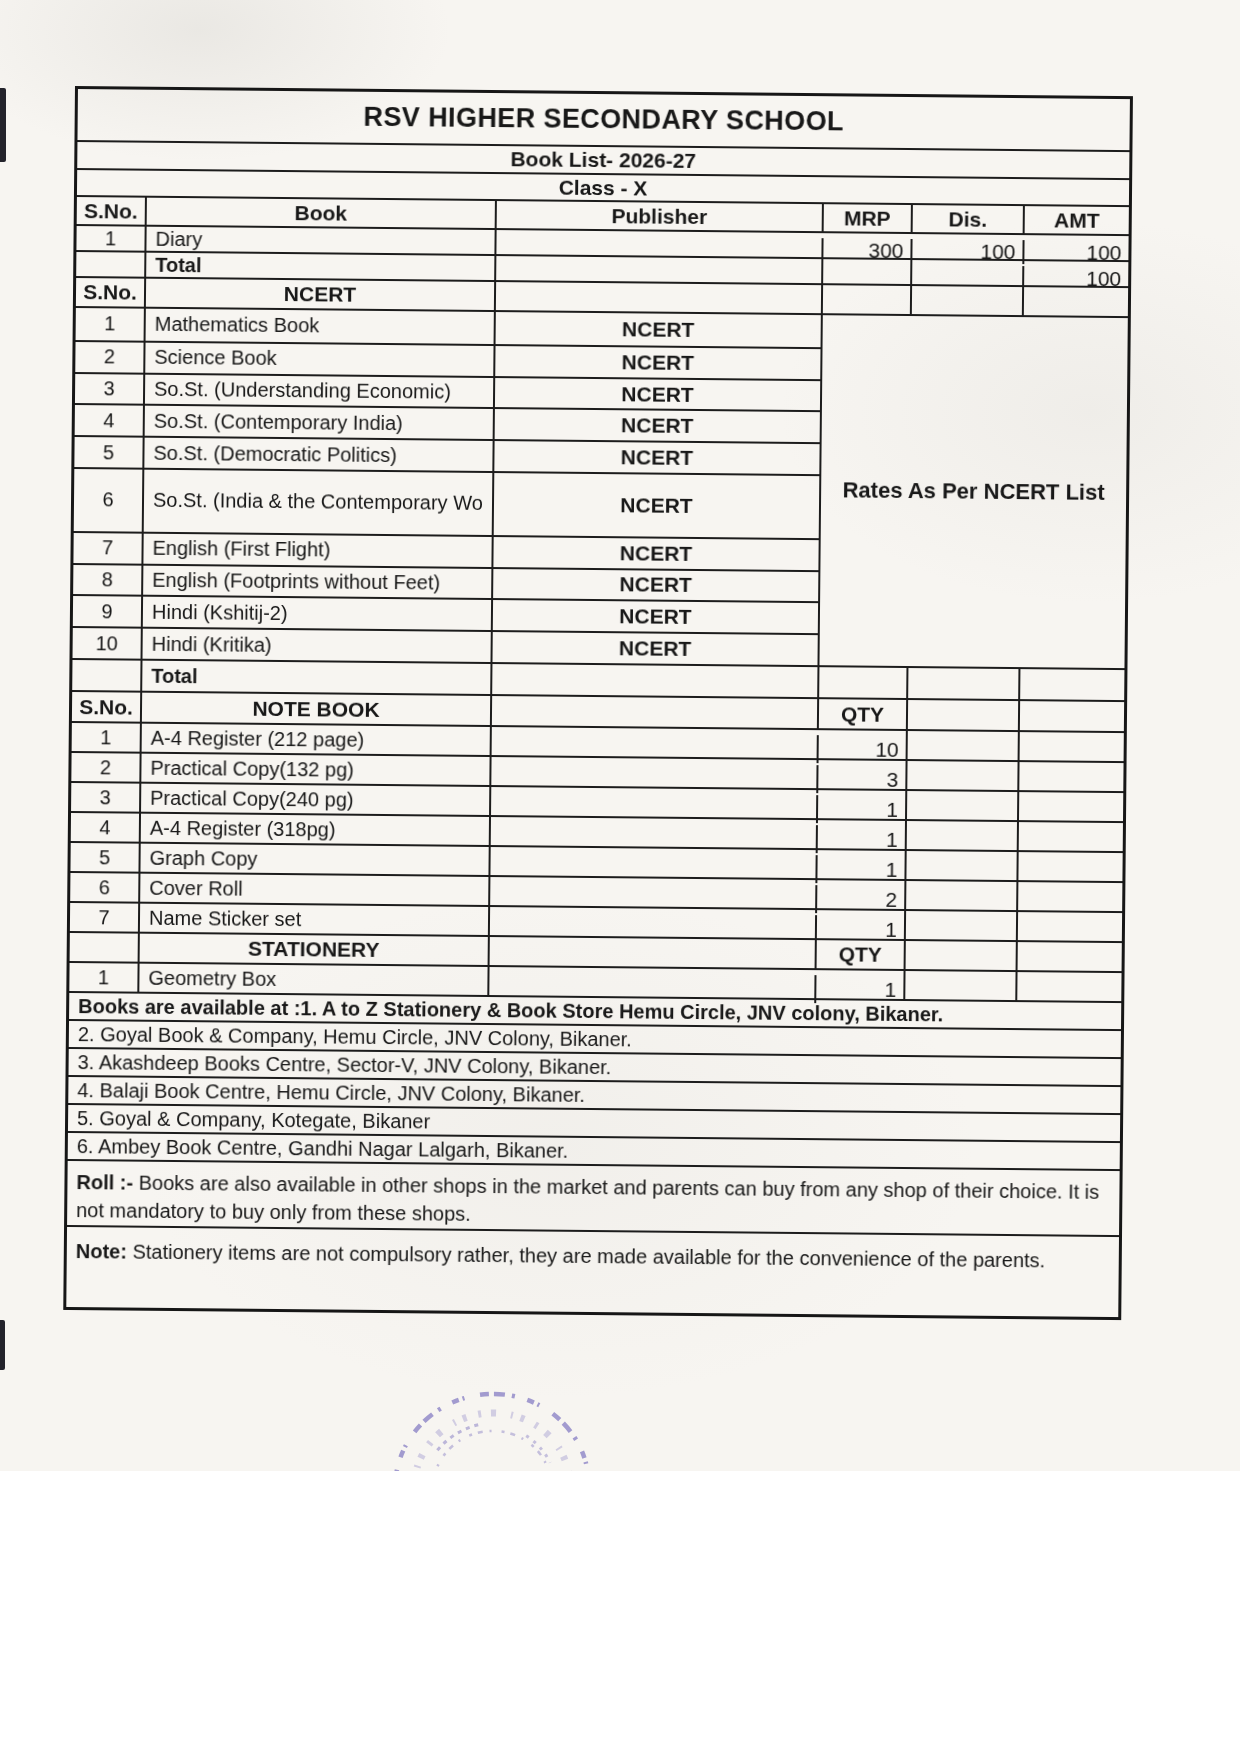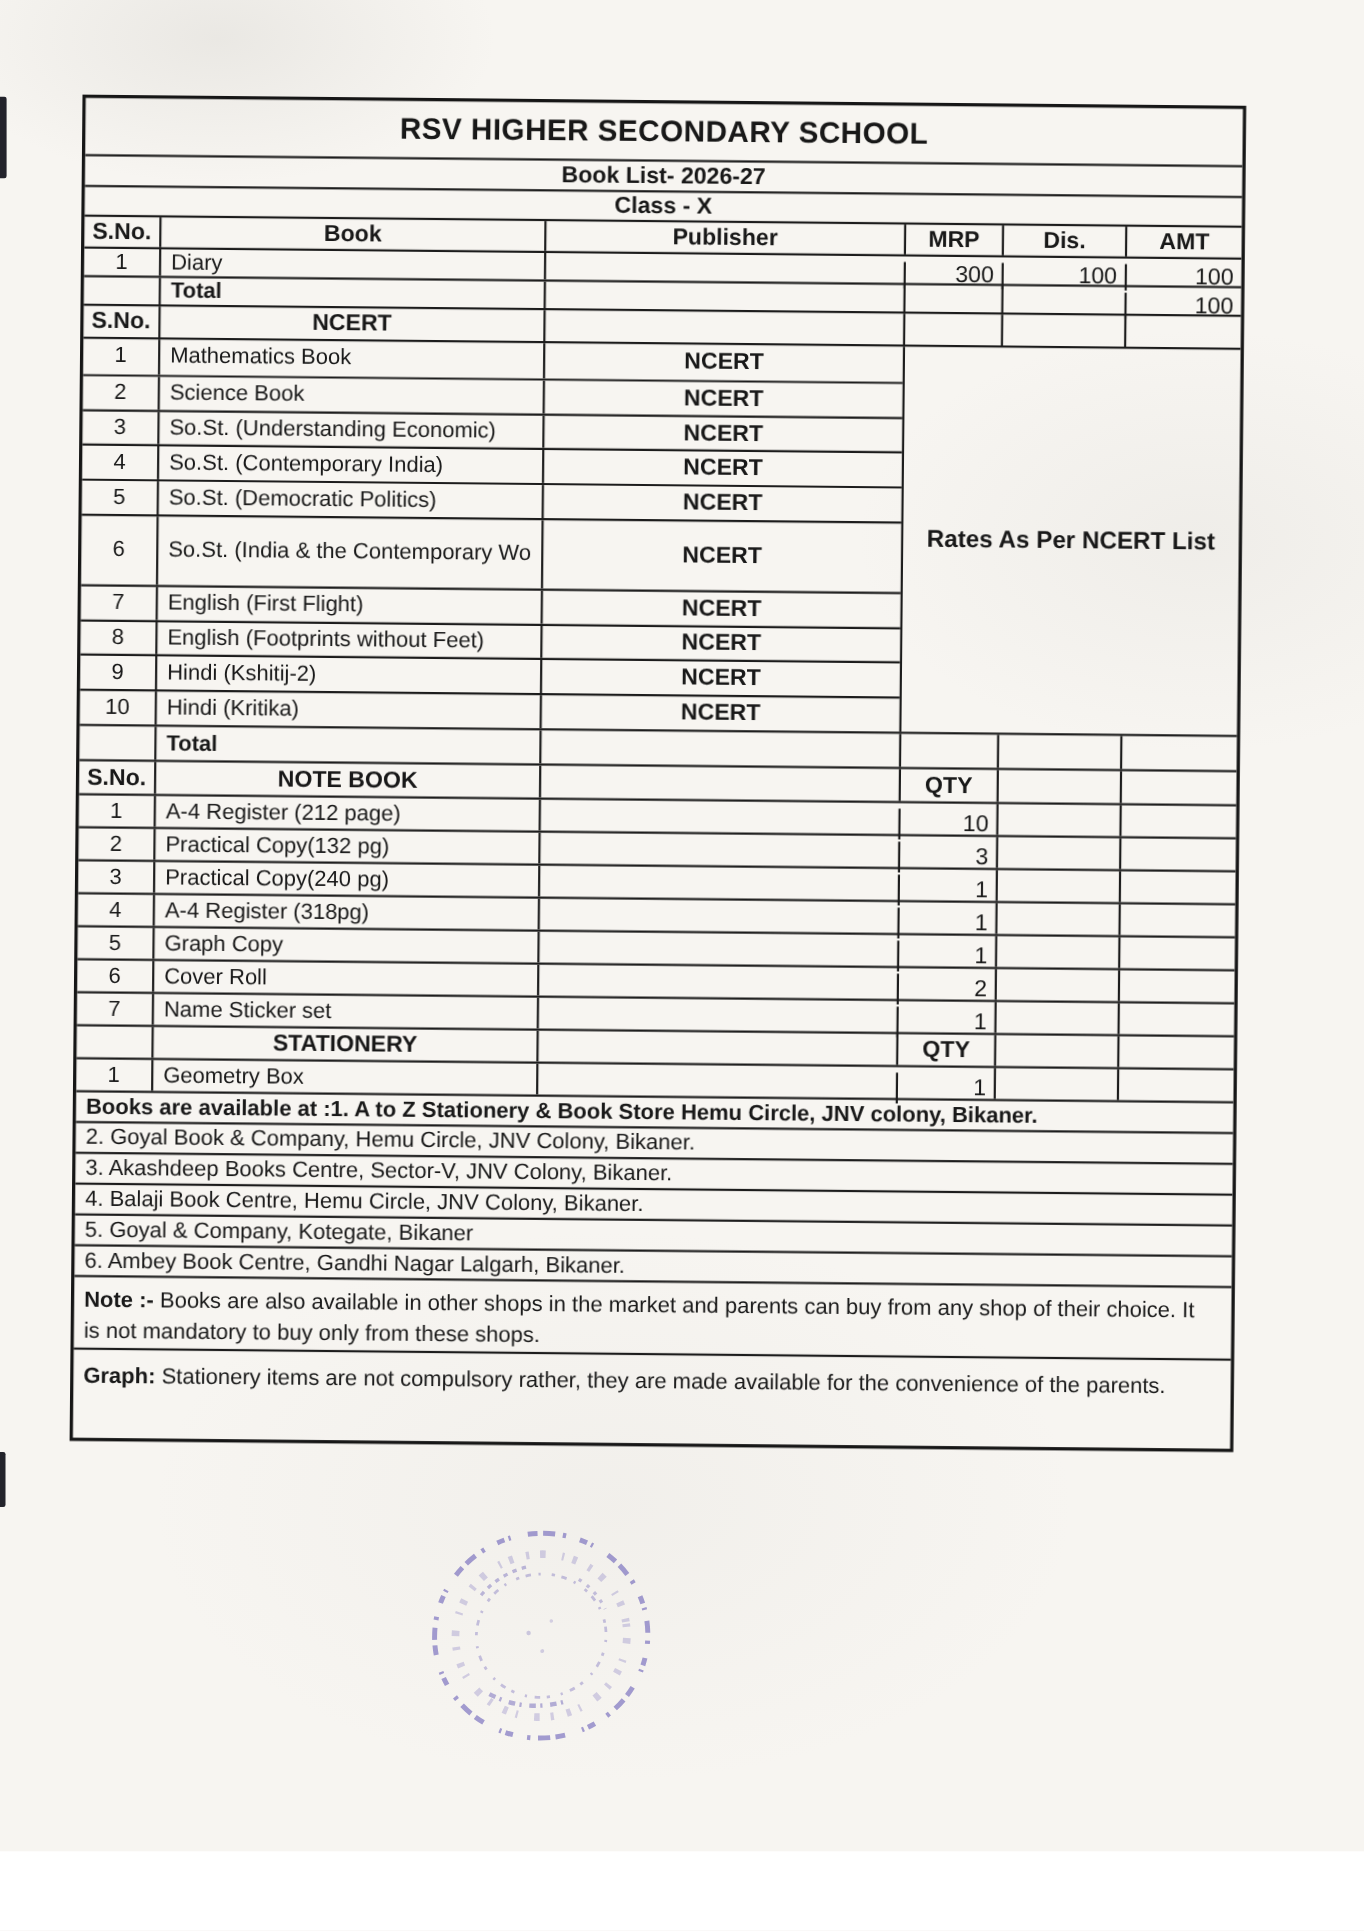--- a/index.html
+++ b/index.html
@@ -1,17 +1,17 @@
 <!DOCTYPE html>
 <html><head>
 <meta charset="utf-8">
 <style>
   html,body{margin:0;padding:0;}
   body{width:1240px;height:1755px;font-family:"Liberation Sans",sans-serif;}
-  .page{position:relative;width:1240px;height:1755px;overflow:hidden;color:#1b1b1b;
+  .page{position:relative;width:1240px;height:1471px;overflow:hidden;color:#1b1b1b;
     background:
       radial-gradient(ellipse 420px 220px at 16% 2%, rgba(188,186,180,.22), transparent 60%),
       radial-gradient(ellipse 520px 320px at 88% 28%, rgba(198,196,190,.16), transparent 60%),
       radial-gradient(ellipse 700px 420px at 45% 78%, rgba(204,201,195,.13), transparent 60%),
       #f7f5f1;}
   .edge-mark{position:absolute;left:0;background:#23232b;border-radius:0 2px 2px 0;}
   .edge-top{top:88px;width:6px;height:74px;}
   .edge-bottom{top:1320px;width:5px;height:50px;}
 
   
@@ -273,25 +273,25 @@
       <div class="c full">4. Balaji Book Centre, Hemu Circle, JNV Colony, Bikaner.</div>
     </div>
     <div class="r" style="height:28px">
       <div class="c full">5. Goyal &amp; Company, Kotegate, Bikaner</div>
     </div>
     <div class="r" style="height:28px">
       <div class="c full">6. Ambey Book Centre, Gandhi Nagar Lalgarh, Bikaner.</div>
     </div>
 
     <div class="r" style="height:66px">
-      <div class="c full note-cell"><span class="bold">Note :-</span><span> Books are also available in other shops in the market and parents can buy from any shop of their choice. It is not mandatory to buy only from these shops.</span></div>
+      <div class="c full note-cell"><span class="bold">Roll :-</span><span> Books are also available in other shops in the market and parents can buy from any shop of their choice. It is not mandatory to buy only from these shops.</span></div>
     </div>
 
     <div class="r" style="height:82px">
-      <div class="c full note-cell" style="padding-top:10px"><span class="bold">Graph:</span><span> Stationery items are not compulsory rather, they are made available for the convenience of the parents.</span></div>
+      <div class="c full note-cell" style="padding-top:10px"><span class="bold">Note:</span><span> Stationery items are not compulsory rather, they are made available for the convenience of the parents.</span></div>
     </div>
 
   </div>
 
   <svg class="stamp" width="218" height="212" viewBox="0 0 218 212">
     <g fill="none" stroke="#4e42ad" transform="rotate(-8 109 104)">
       <ellipse cx="109" cy="104" rx="97" ry="93" stroke-width="4.5" opacity="0.5" stroke-dasharray="11 7 3 13 7 4 2 16 9 5"></ellipse>
       <ellipse cx="109" cy="104" rx="78" ry="74" stroke-width="7" opacity="0.22" stroke-dasharray="3 10 5 15 2 8 4 12"></ellipse>
       <ellipse cx="109" cy="104" rx="59" ry="56" stroke-width="2.5" opacity="0.3" stroke-dasharray="5 7 2 10 3 6"></ellipse>
       <path d="M60 60 q20 -18 48 -20" stroke-width="3" opacity="0.35" stroke-dasharray="4 5"></path>

